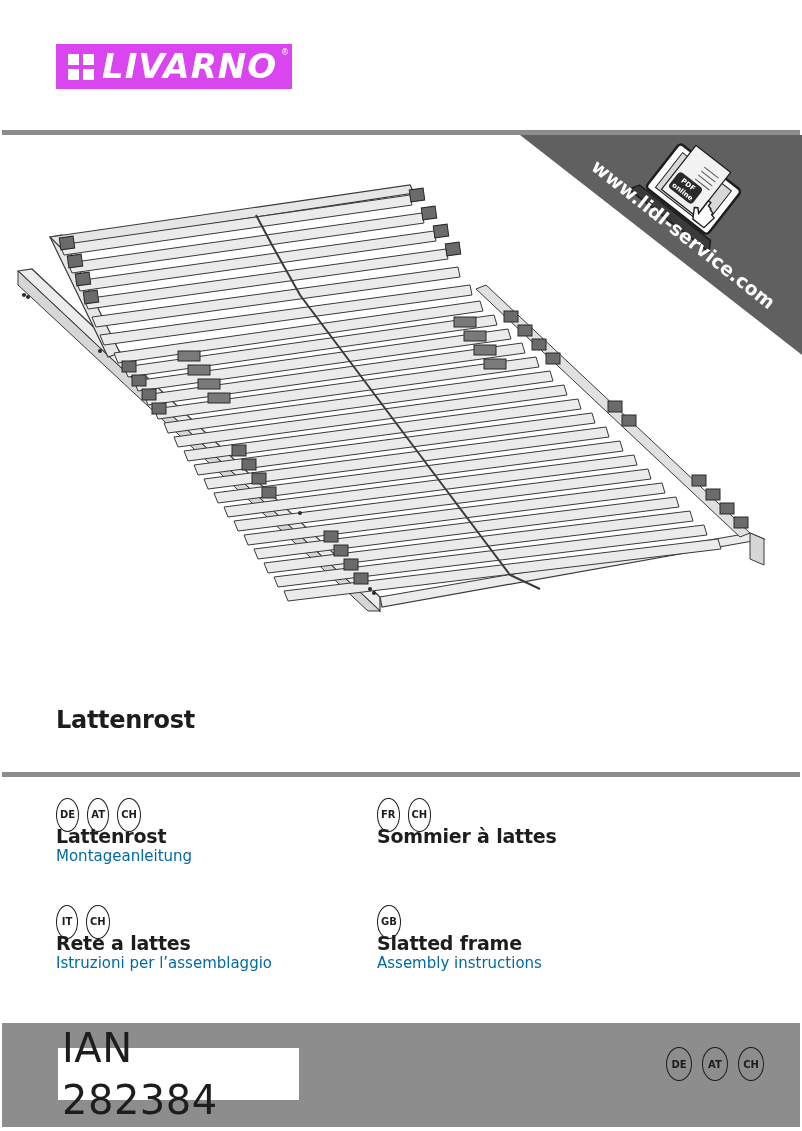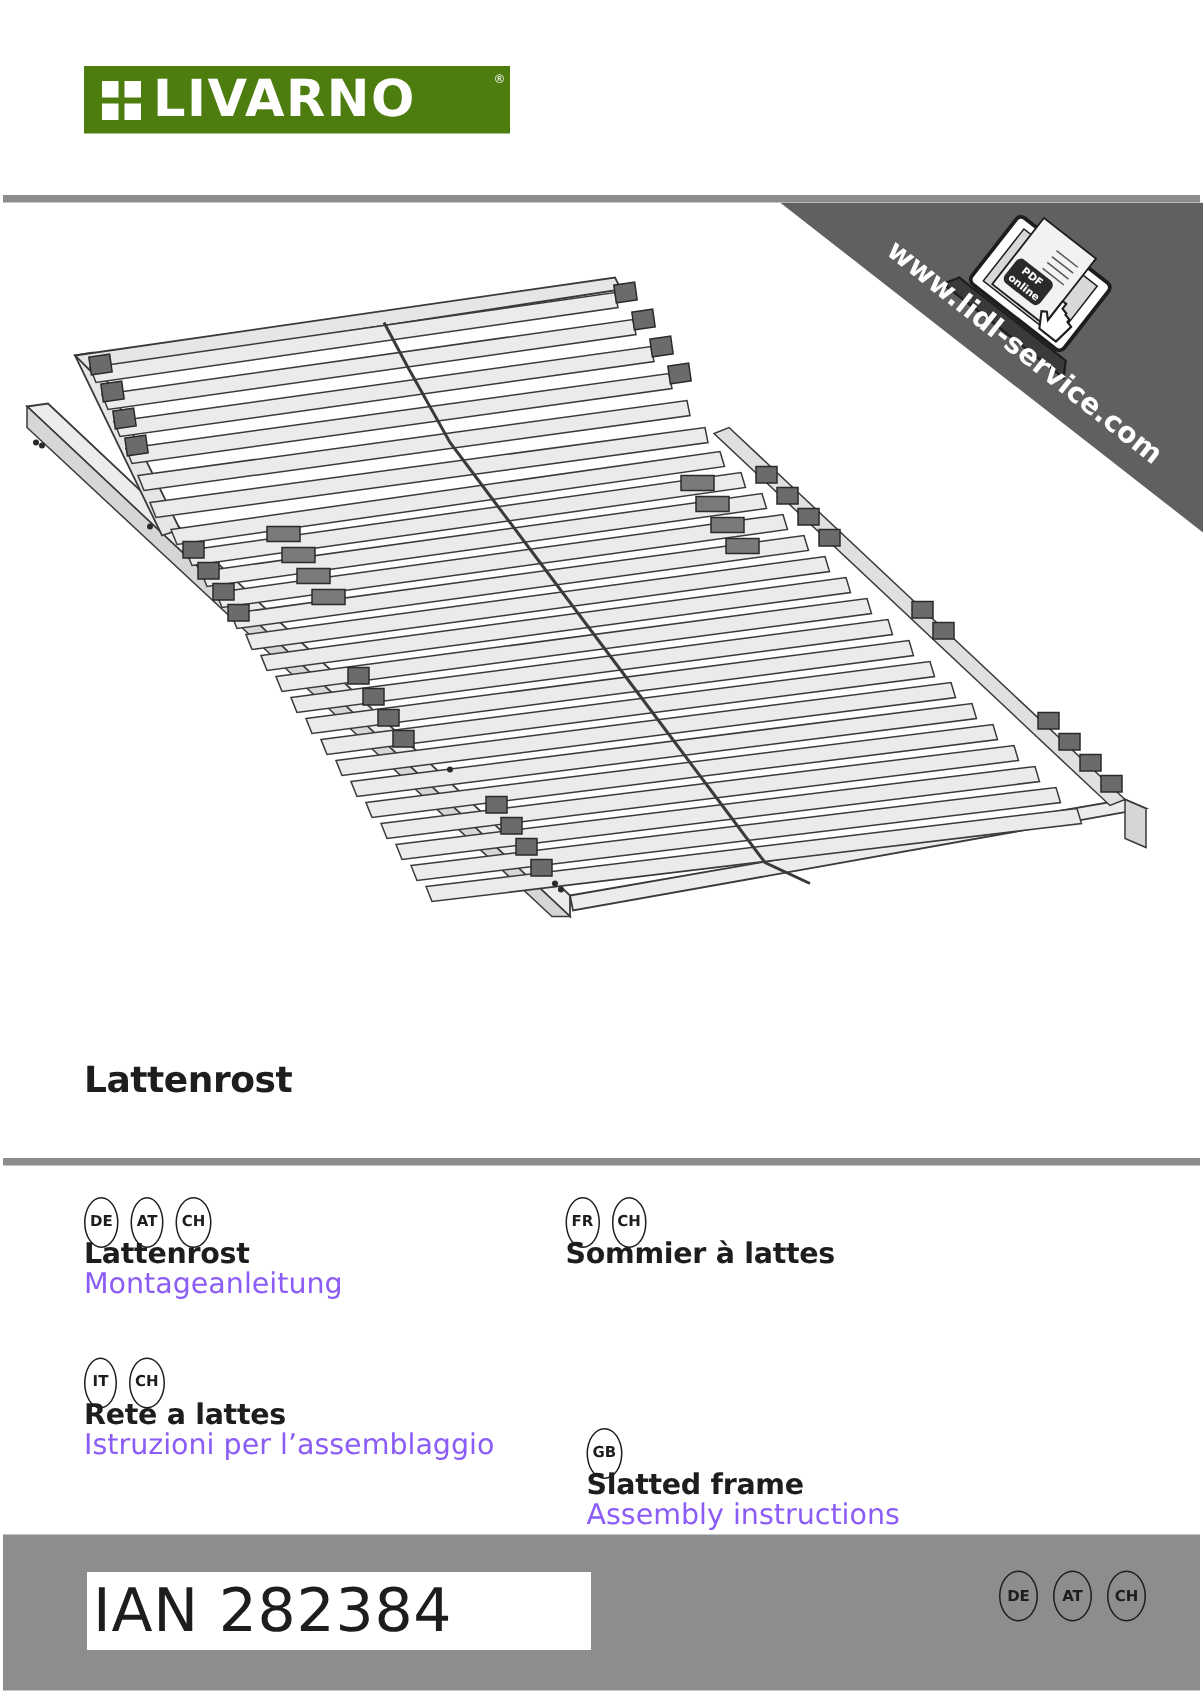--- a/index.html
+++ b/index.html
@@ -1,18 +1,18 @@
 <!DOCTYPE html>
 <html><head>
   <meta charset="utf-8">
   <style>
     html, body { margin: 0; padding: 0; background: #ffffff; }
     body { width: 802px; height: 1131px; position: relative; overflow: hidden; font-family: "DejaVu Sans", "Liberation Sans", sans-serif; color: #1d1d1b; }
 
-    .brand-logo { position: absolute; left: 56px; top: 44px; width: 284px; height: 45px; background: #4d7c0f; display: flex; align-items: center; }
+    .brand-logo { position: absolute; left: 56px; top: 44px; width: 236px; height: 45px; background: #d946ef; display: flex; align-items: center; font-style: italic; }
     .brand-mark { width: 26px; height: 26px; margin-left: 12px; position: relative; }
     .brand-mark span { position: absolute; width: 11px; height: 11px; background: #fff; }
     .brand-mark span:nth-child(1) { left: 0; top: 0; }
     .brand-mark span:nth-child(2) { right: 0; top: 0; }
     .brand-mark span:nth-child(3) { left: 0; bottom: 0; }
     .brand-mark span:nth-child(4) { right: 0; bottom: 0; }
     .brand-name { color: #fff; font-family: "DejaVu Sans", sans-serif; font-weight: bold; font-size: 34px; letter-spacing: 1px; margin-left: 8px; line-height: 45px; }
     .brand-reg { color: #fff; font-size: 8px; position: absolute; right: 3px; top: 4px; }
 
     .rule { position: absolute; left: 2px; right: 2px; height: 5px; background: #8c8c8c; }
@@ -23,28 +23,28 @@
     .banner svg { position: absolute; left: 0; top: 0; }
 
     .illustration { position: absolute; left: 10px; top: 175px; width: 770px; height: 440px; }
 
     .product-title { position: absolute; left: 56px; top: 706px; font-size: 24px; font-weight: bold; letter-spacing: -0.3px; }
 
     .lang-block { position: absolute; width: 300px; }
     .lang-block .badges { display: flex; gap: 8px; height: 19px; align-items: center; }
     .badge { display: inline-flex; align-items: center; justify-content: center; height: 15px; min-width: 22px; padding: 16px 3px; border: 1.6px solid #1d1d1b; border-radius: 50%; font-size: 10px; font-weight: bold; box-sizing: border-box; }
     .lang-block .title { font-size: 19px; font-weight: bold; line-height: 22px; margin-top: 1px; letter-spacing: -0.2px; }
-    .lang-block .subtitle { font-size: 19px; line-height: 18px; color: #8b5cf6; }
+    .lang-block .subtitle { font-size: 15px; line-height: 18px; color: #0369a1; }
     .lb-de { left: 56px; top: 805px; }
     .lb-fr { left: 377px; top: 805px; }
     .lb-it { left: 56px; top: 912px; }
-    .lb-gb { left: 391px; top: 912px; margin-top: 47px; }
+    .lb-gb { left: 377px; top: 912px; }
 
     .footer-band { position: absolute; left: 2px; right: 2px; top: 1023px; height: 104px; background: #8e8d8d; }
-    .ian-box { position: absolute; left: 58px; top: 1048px; width: 336px; height: 52px; background: #fff; display: flex; align-items: center; }
+    .ian-box { position: absolute; left: 58px; top: 1048px; width: 241px; height: 52px; background: #fff; display: flex; align-items: center; }
     .ian-text { font-family: "DejaVu Sans", sans-serif; font-size: 40px; font-weight: normal; margin-left: 4px; letter-spacing: 0.5px; line-height: 52px; }
     .footer-badges { position: absolute; left: 666px; top: 1047px; display: flex; gap: 10px; }
     .footer-badges .badge { height: 16px; min-width: 26px; font-size: 10px; }
   </style>
 </head>
 <body>
 
 <div class="brand-logo">
   <div class="brand-mark">
     <span></span>

